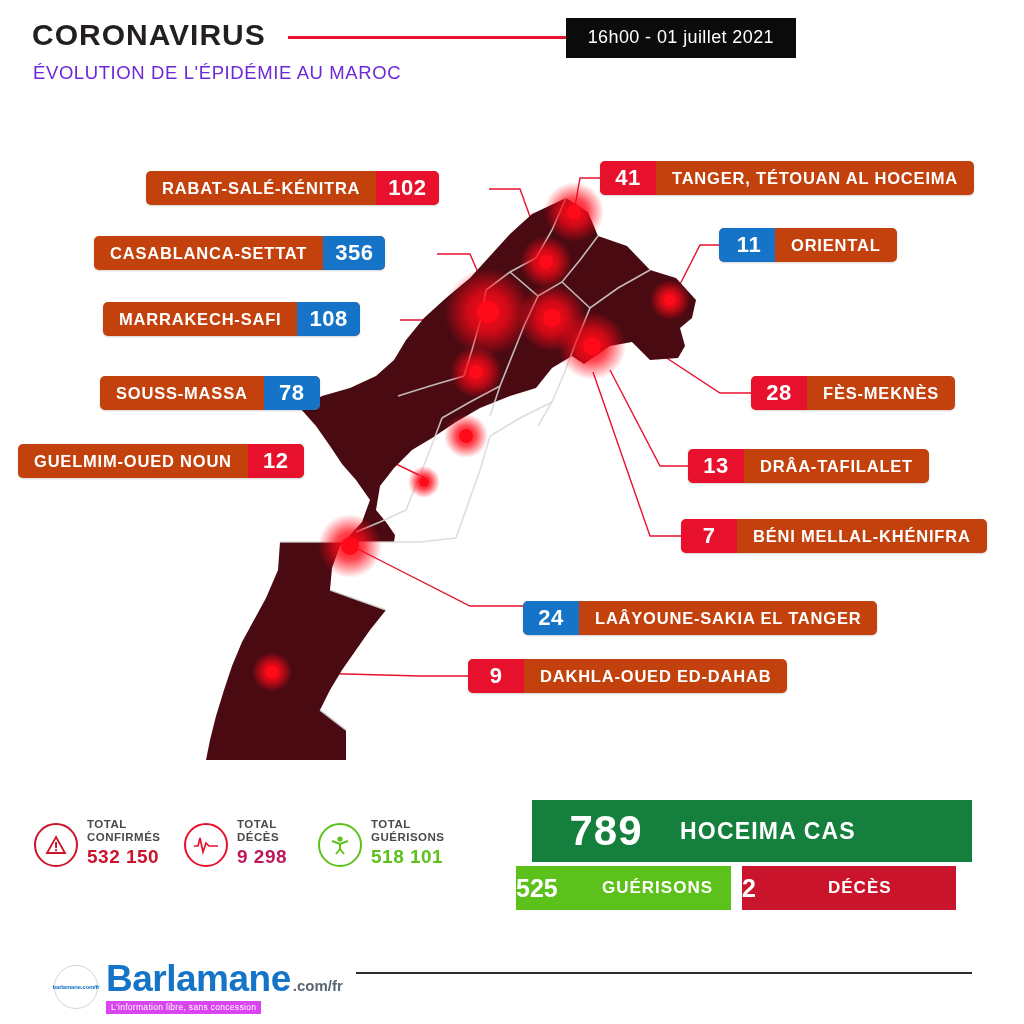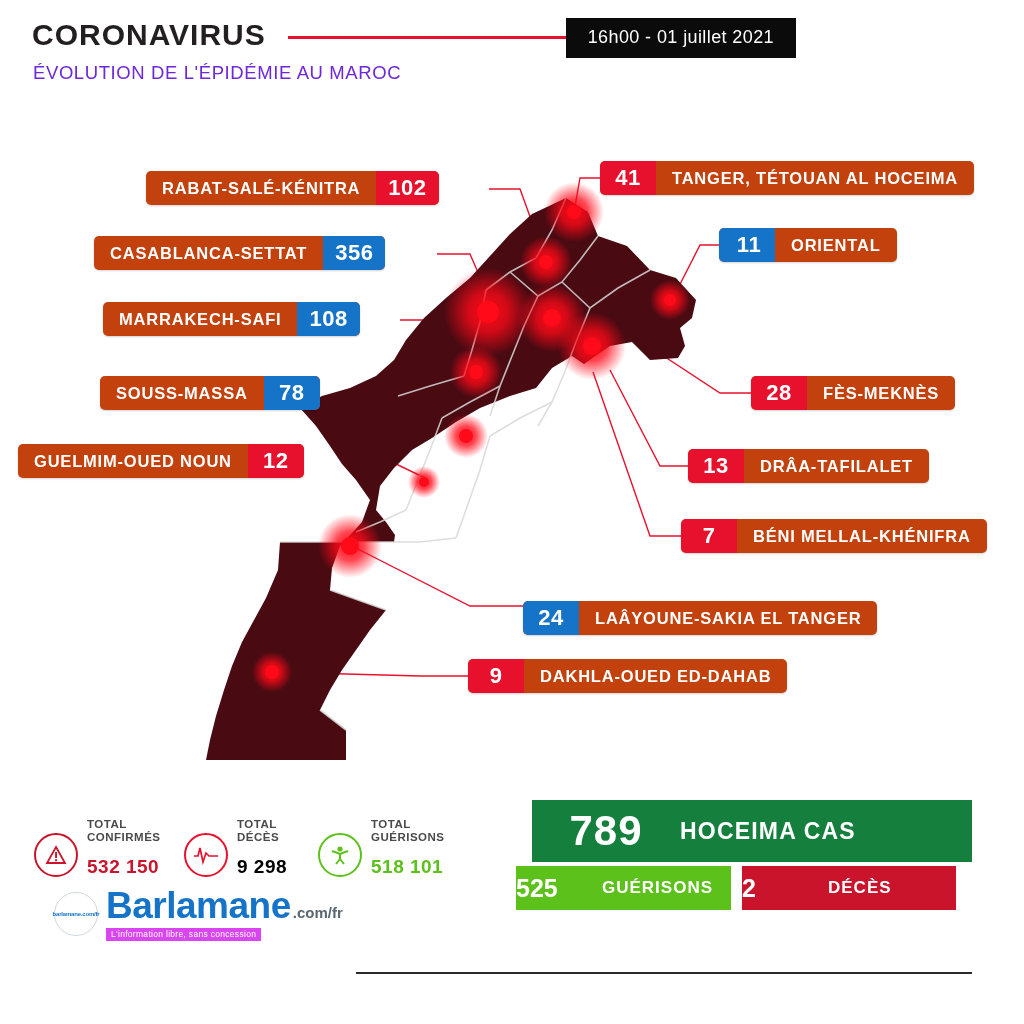--- a/index.html
+++ b/index.html
@@ -76,21 +76,21 @@
   .stat { position: absolute; display: flex; align-items: flex-end; }
   .stat .circle {
     width: 44px; height: 44px; border-radius: 50%;
     border: 2px solid currentColor;
     display: flex; align-items: center; justify-content: center;
     margin-right: 9px;
   }
   .stat .lbls { line-height: 1.12; }
   .stat .t1 { font-size: 11.5px; font-weight: bold; letter-spacing: .5px; color: #4a4a4a; }
   .stat .t2 { font-size: 11.5px; font-weight: bold; letter-spacing: .5px; color: #4a4a4a; }
-  .stat .val { font-size: 19px; font-weight: bold; letter-spacing: .5px; margin-top: 12px; }
+  .stat .val { font-size: 19px; font-weight: bold; letter-spacing: .5px; margin-top: 2px; }
 
   .bigbar {
     position: absolute; left: 532px; top: 800px;
     width: 440px; height: 62px;
     background: #15803d; color: #fff;
     display: flex; align-items: center;
   }
   .bigbar .bignum {
     width: 148px; text-align: center;
     font-size: 42px; font-weight: bold; letter-spacing: 1px;
@@ -101,21 +101,21 @@
   .subbar {
     position: absolute; top: 866px; height: 44px;
     display: flex; align-items: center; color: #fff;
   }
   .subbar.green { left: 516px; width: 215px; background: #5cc11a; }
   .subbar.dred  { left: 742px; width: 214px; background: #c9142c; }
   .subbar .n { width: 86px; font-size: 25px; font-weight: bold; }
   .subbar .t { font-size: 17px; font-weight: bold; letter-spacing: 1px; }
 
   
-  #logo { position: absolute; left: 54px; top: 887px; display: flex; align-items: center; }
+  #logo { position: absolute; left: 54px; top: 960px; display: flex; align-items: center; }
   #logo .lcircle {
     width: 44px; height: 44px; border-radius: 50%;
     border: 1px solid #cfd6dc; background: #fff;
     display: flex; align-items: center; justify-content: center;
     margin-right: 8px;
   }
   #logo .lcircle span { font-size: 6px; color: #1574c8; font-weight: bold; letter-spacing: -0.2px; }
   #logo .ltext { line-height: 1; }
   #logo .lname { font-size: 37px; font-weight: bold; color: #1574c8; letter-spacing: -0.5px; }
   #logo .lrow { display: flex; align-items: baseline; }
@@ -294,21 +294,21 @@
 
   <div class="stat" style="left:184px; top:818px; color:#e8112d;">
     <div class="circle">
       <svg width="26" height="20" viewBox="0 0 26 20">
         <polyline points="1,11 5,11 7,3 10,17 13,8 16,11 25,11" fill="none" stroke="#e8112d" stroke-width="1.7"></polyline>
       </svg>
     </div>
     <div class="lbls">
       <div class="t1">TOTAL</div>
       <div class="t2">DÉCÈS</div>
-      <div class="val" style="color:#000000;">9 298</div>
+      <div class="val" style="color:#be185d;">9 298</div>
     </div>
   </div>
 
   <div class="stat" style="left:318px; top:818px; color:#5cc11a;">
     <div class="circle">
       <svg width="22" height="22" viewBox="0 0 22 22">
         <circle cx="11" cy="5" r="2.6" fill="#5cc11a"></circle>
         <path d="M3 7 L11 10 L19 7" fill="none" stroke="#5cc11a" stroke-width="2"></path>
         <path d="M11 9 L11 15 M11 15 L7 20 M11 15 L15 20" fill="none" stroke="#5cc11a" stroke-width="2"></path>
       </svg>

